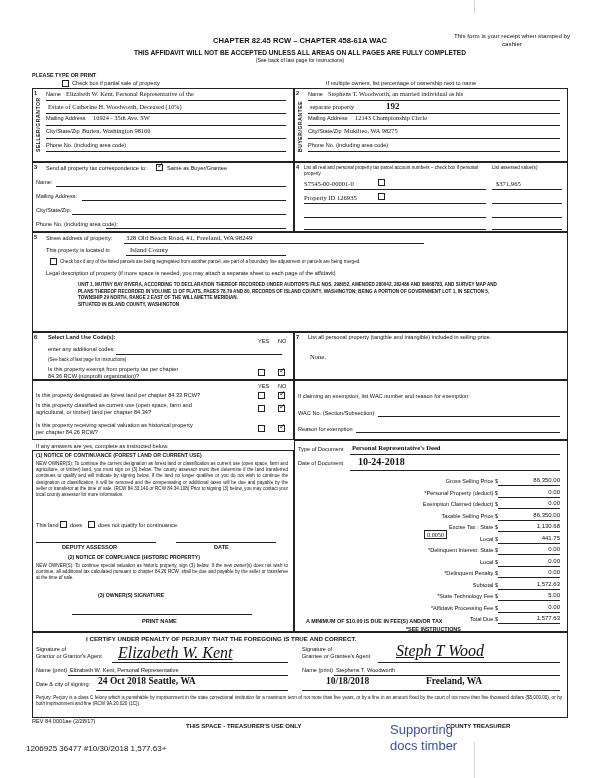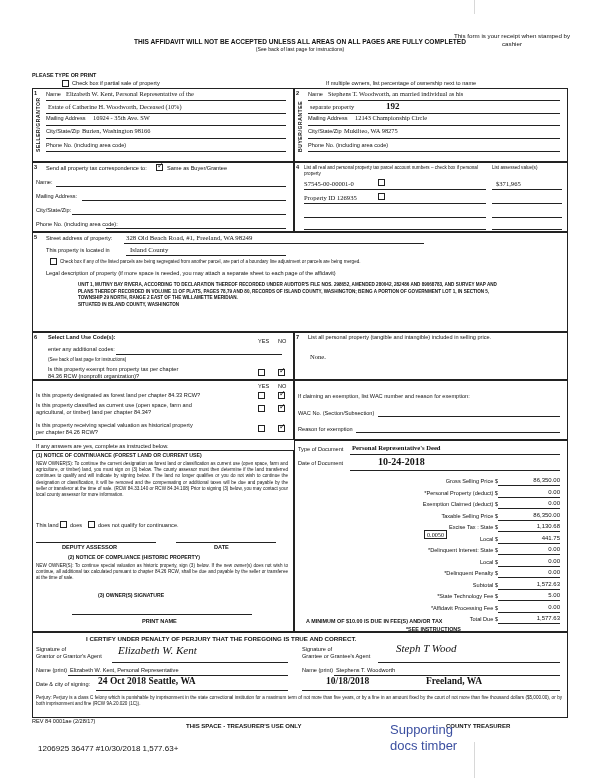--- a/index.html
+++ b/index.html
@@ -26,34 +26,35 @@
   .lbl{position:absolute;font-size:5.6px;}
   .hw{position:absolute;font-family:"Liberation Serif",serif;font-size:7.4px;color:#111;}
   .hwb{position:absolute;font-family:"Liberation Serif",serif;font-size:7.6px;font-weight:bold;}
   .chk{position:absolute;box-sizing:border-box;width:7px;height:7px;border:1px solid #222;}
   .chk.on:after{content:"✓";position:absolute;left:0px;top:-3px;font-size:8px;line-height:1;}
   .vside{position:absolute;writing-mode:vertical-rl;transform:rotate(180deg);font-size:5px;font-weight:bold;letter-spacing:.6px;text-align:center;}
   .ul{border-bottom:1px solid #222;}
   .tiny{font-size:4.6px;}
   .num{position:absolute;font-size:5.6px;font-weight:bold;}
   .money{position:absolute;font-size:6px;text-align:right;}
-  .scriptsig{font-family:"Liberation Serif",serif;font-style:italic;font-size:11px;}
+  .scriptsig{font-family:"Liberation Serif",serif;font-style:italic;font-size:16px;text-decoration:underline;}
   .stamp{position:absolute;color:#3b4fa0;font-size:13px;font-family:"Liberation Sans",sans-serif;}
-  .bottomline{position:absolute;left:38px;top:744px;font-size:8px;font-family:"Liberation Sans",sans-serif;}
+  .bottomline{position:absolute;left:26px;top:744px;font-size:8px;font-family:"Liberation Sans",sans-serif;}
   .fold{position:absolute;top:0;bottom:0;width:1px;background:#d8d8d8;}
 </style>
 </head>
 <body>
 
 <div class="page">
   <div class="fold" style="left:474px;"></div>
   <div class="sheet">
 
 
     <div class="title">
+      <div class="l2">CHAPTER 82.45 RCW – CHAPTER 458-61A WAC</div>
       <div class="l3">THIS AFFIDAVIT WILL NOT BE ACCEPTED UNLESS ALL AREAS ON ALL PAGES ARE FULLY COMPLETED</div>
       <div class="l4">(See back of last page for instructions)</div>
     </div>
 
     <div class="receipt">This form is your receipt when stamped by cashier</div>
     <div class="typeprint" style="left:6px;top:58px;">PLEASE TYPE OR PRINT</div>
 
     <div class="chk" style="left:36px;top:66px;"></div>
     <div class="lbl" style="left:46px;top:66px;">Check box if partial sale of property</div>
     <div class="lbl" style="left:300px;top:66px;">If multiple owners, list percentage of ownership next to name</div>
@@ -200,21 +201,21 @@
     <div class="lbl" style="left:272px;top:396px;">WAC No. (Section/Subsection)</div>
     <div class="ul" style="position:absolute;left:352px;top:402px;width:182px;"></div>
     <div class="lbl" style="left:272px;top:412px;">Reason for exemption</div>
     <div class="ul" style="position:absolute;left:330px;top:418px;width:204px;"></div>
 
     <div class="bx" style="left:268px;top:426px;width:274px;height:192px;"></div>
     <div class="lbl" style="left:272px;top:432px;">Type of Document</div>
     <div class="hw" style="left:326px;top:430px;font-size:6.6px;font-weight:bold;">Personal Representative's Deed</div>
     <div class="ul" style="position:absolute;left:324px;top:440px;width:210px;"></div>
     <div class="lbl" style="left:272px;top:446px;">Date of Document</div>
-    <div class="hwb" style="left:352px;top:442px;font-size:10px;">10-24-2018</div>
+    <div class="hwb" style="left:332px;top:442px;font-size:10px;">10-24-2018</div>
     <div class="ul" style="position:absolute;left:324px;top:456px;width:210px;"></div>
 
     <div id="tax-rows">
         <div class="lbl" style="left: 300px; top: 464px; width: 172px; text-align: right; font-size: 5.6px;">Gross Selling Price $</div>
         <div class="money" style="left: 468px; top: 463px; width: 66px; font-size: 6px;">86,350.00</div>
         <div class="ul" style="position: absolute; left: 472px; top: 471px; width: 62px;"></div>
         <div class="lbl" style="left: 300px; top: 475.5px; width: 172px; text-align: right; font-size: 5.6px;">*Personal Property (deduct) $</div>
         <div class="money" style="left: 468px; top: 474.5px; width: 66px; font-size: 6px;">0.00</div>
         <div class="ul" style="position: absolute; left: 472px; top: 482.5px; width: 62px;"></div>
         <div class="lbl" style="left: 300px; top: 487px; width: 172px; text-align: right; font-size: 5.6px;">Exemption Claimed (deduct) $</div>

